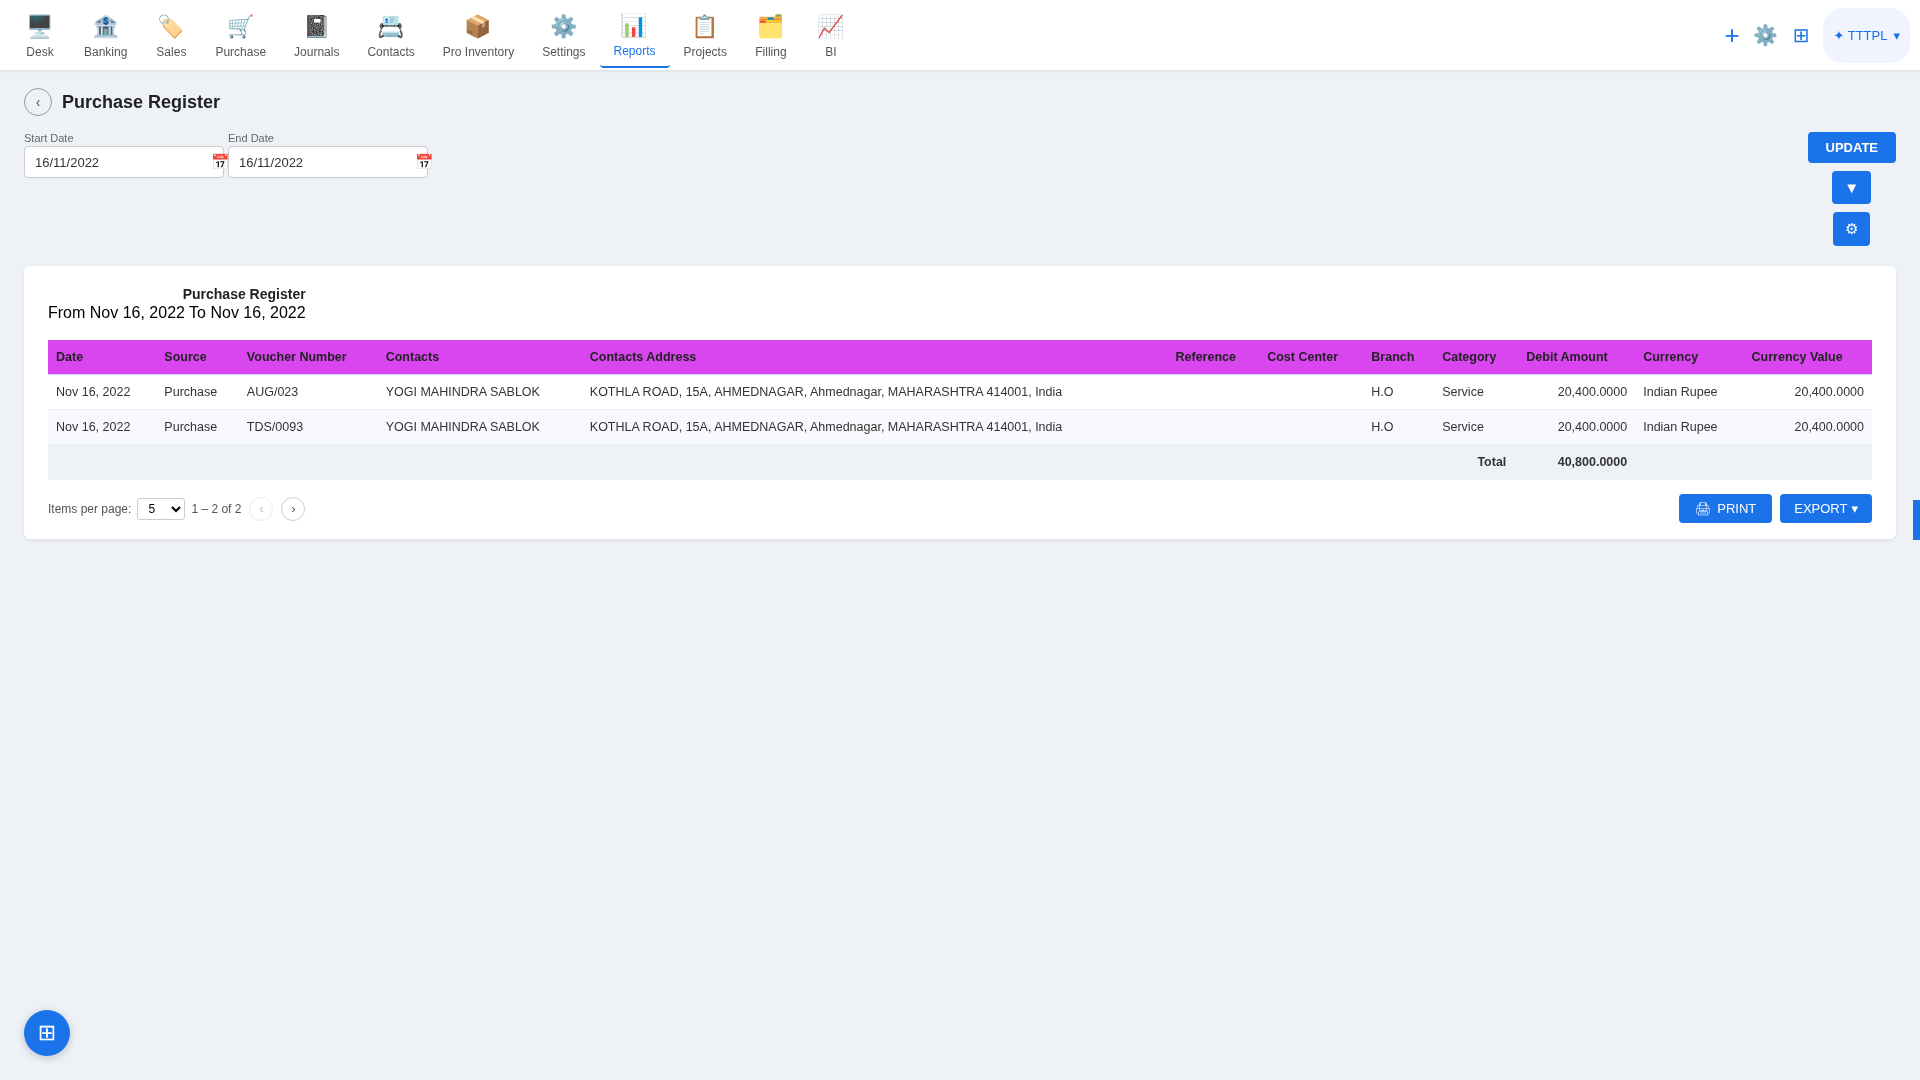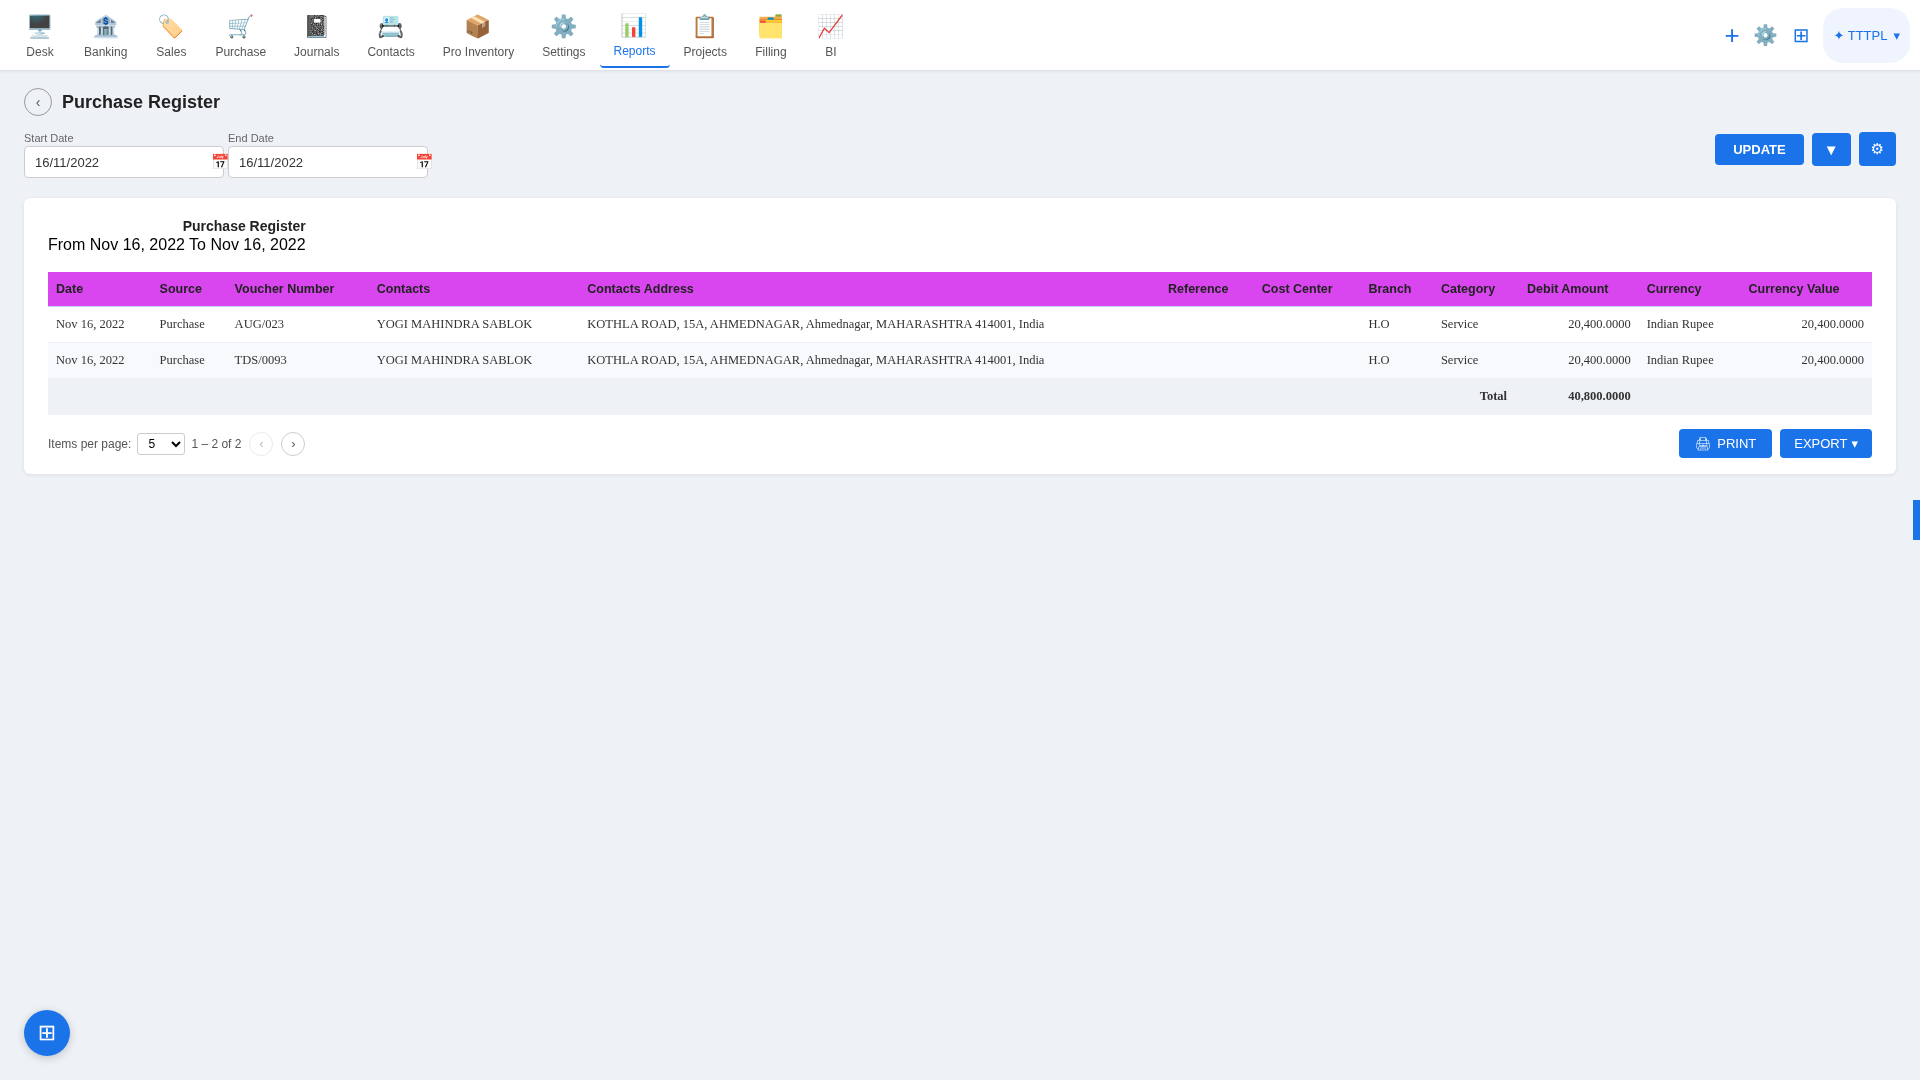--- a/index.html
+++ b/index.html
@@ -131,20 +131,21 @@
     .date-icon {
       color: #888;
       font-size: 15px;
       cursor: pointer;
     }
     .filter-actions {
       margin-left: auto;
       display: flex;
       align-items: center;
       gap: 8px;
+      flex-direction: column;
     }
     .btn-update {
       background: #1a73e8;
       color: #fff;
       border: none;
       border-radius: 4px;
       padding: 8px 18px;
       font-size: 13px;
       cursor: pointer;
       font-weight: 600;
@@ -209,21 +210,20 @@
     }
     thead th {
       padding: 10px 8px;
       text-align: left;
       font-weight: 600;
       color: #222;
       border-bottom: 1px solid #c5d8f0;
     }
     tbody tr {
       border-bottom: 1px solid #eef2f7;
-      font-family: Liberation Serif, serif;
     }
     tbody tr:nth-child(even) {
       background: #f7f9fd;
     }
     tbody td {
       padding: 10px 8px;
       color: #333;
       vertical-align: top;
     }
     .total-row td {

